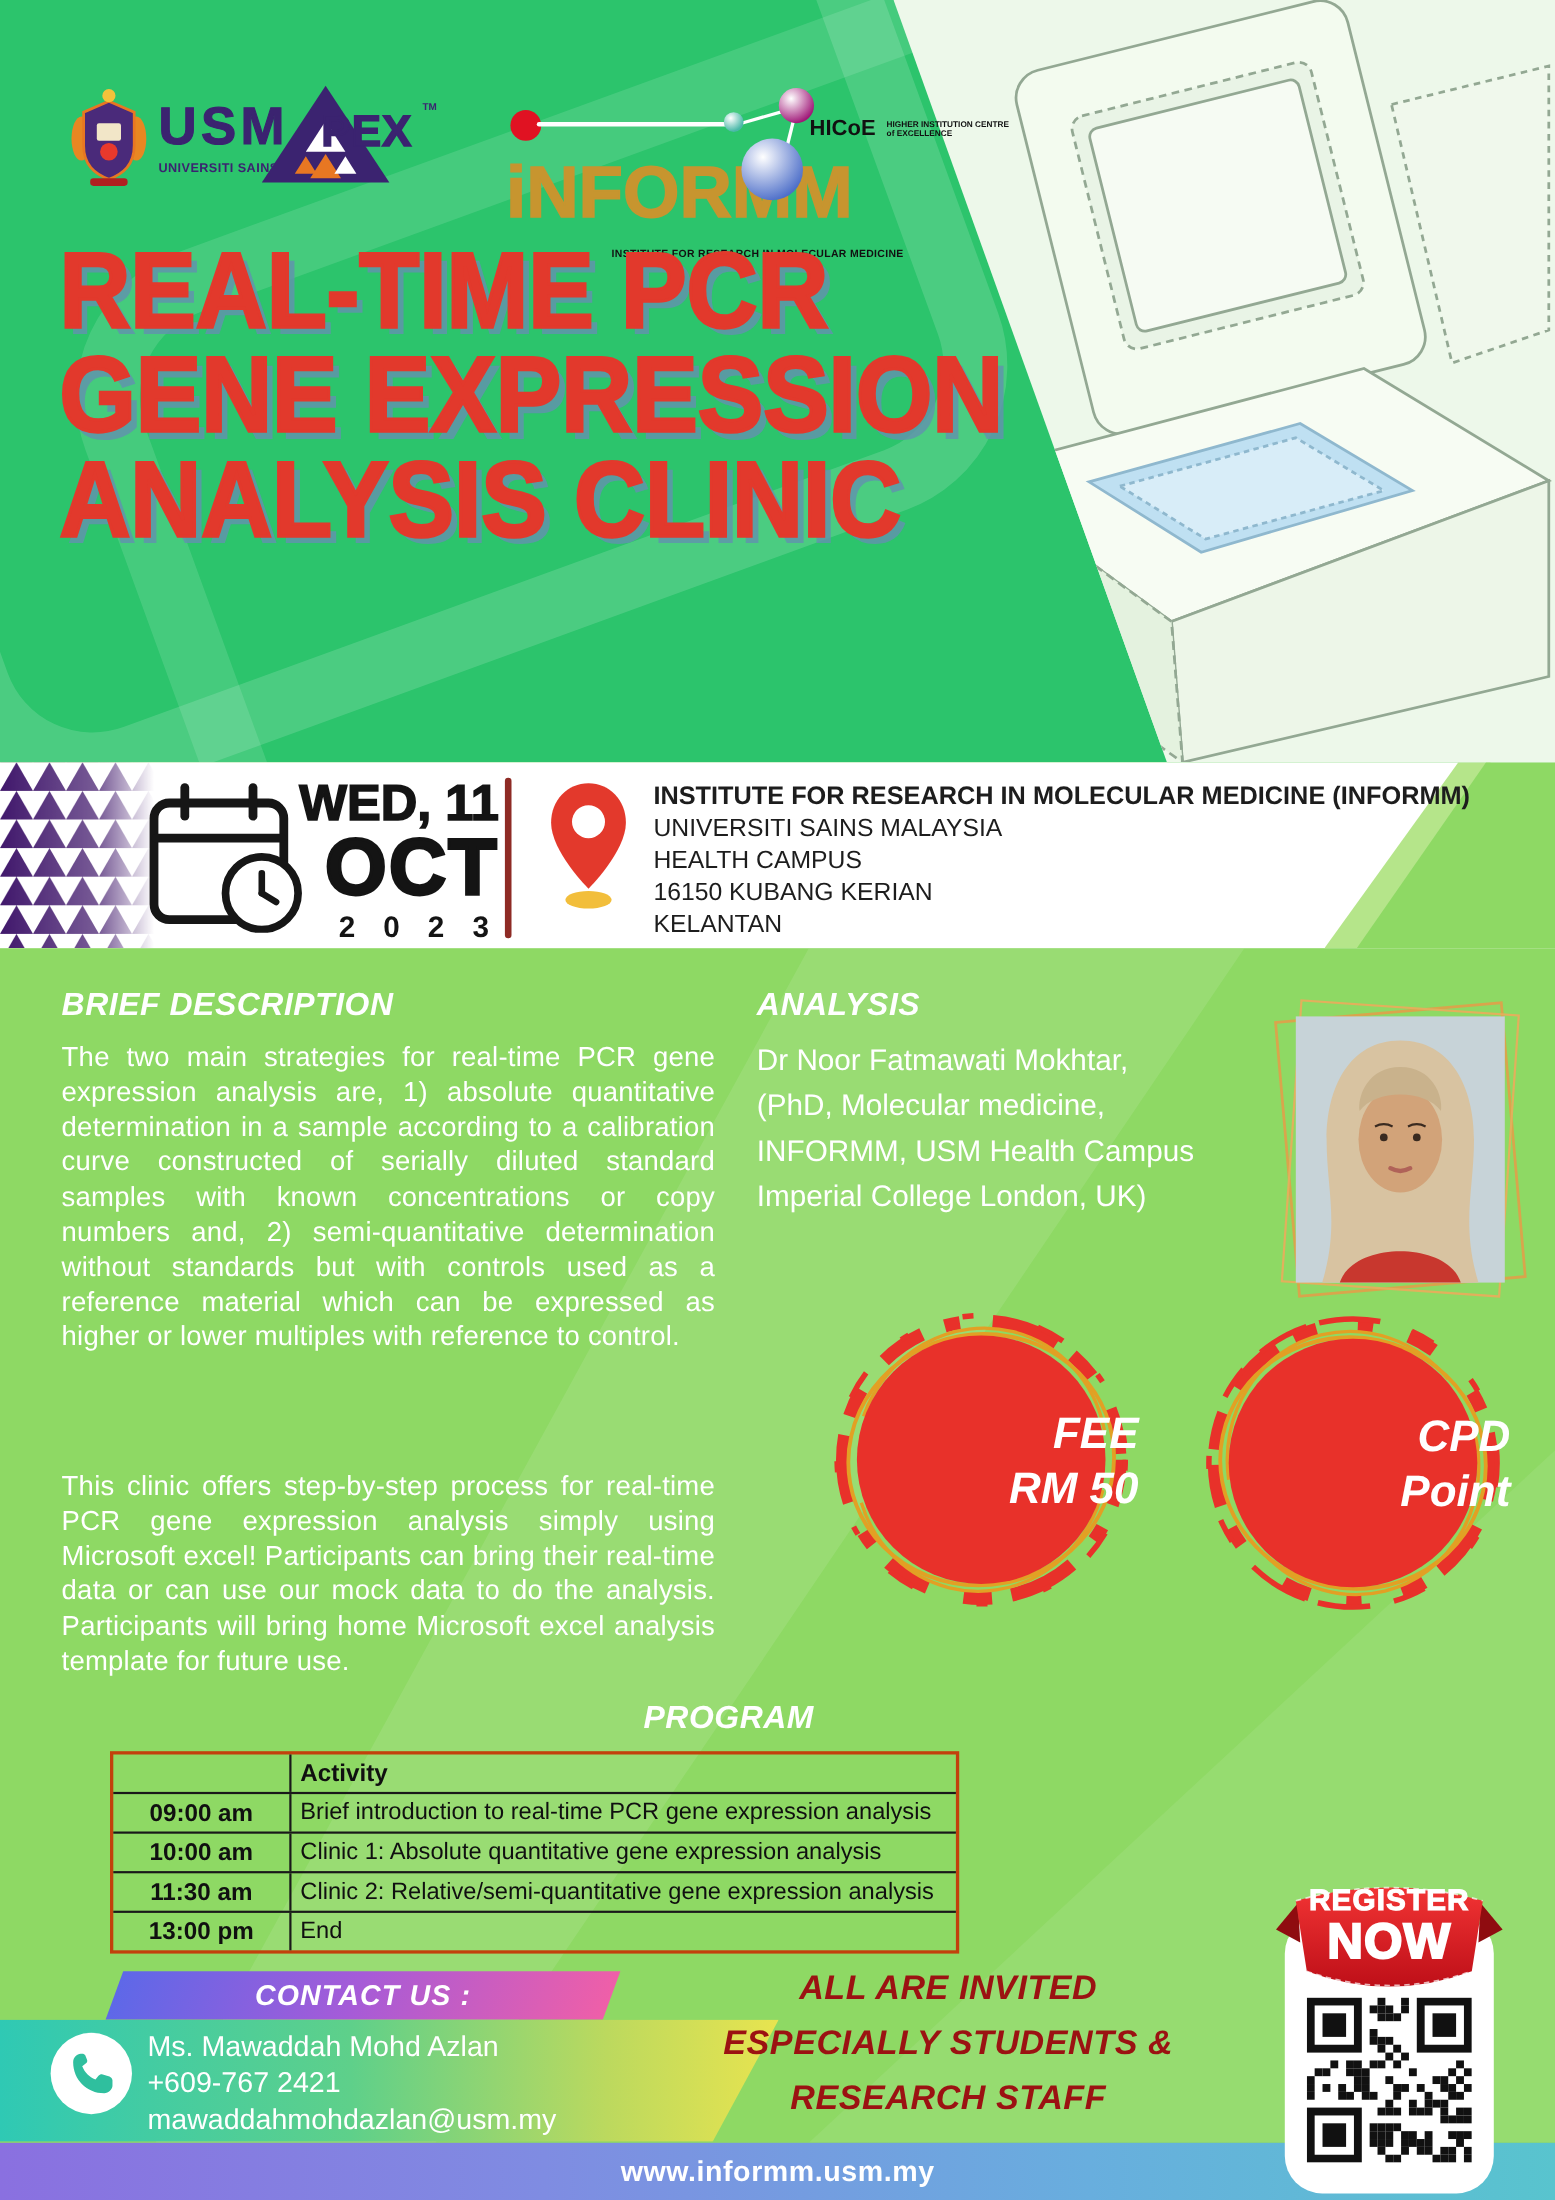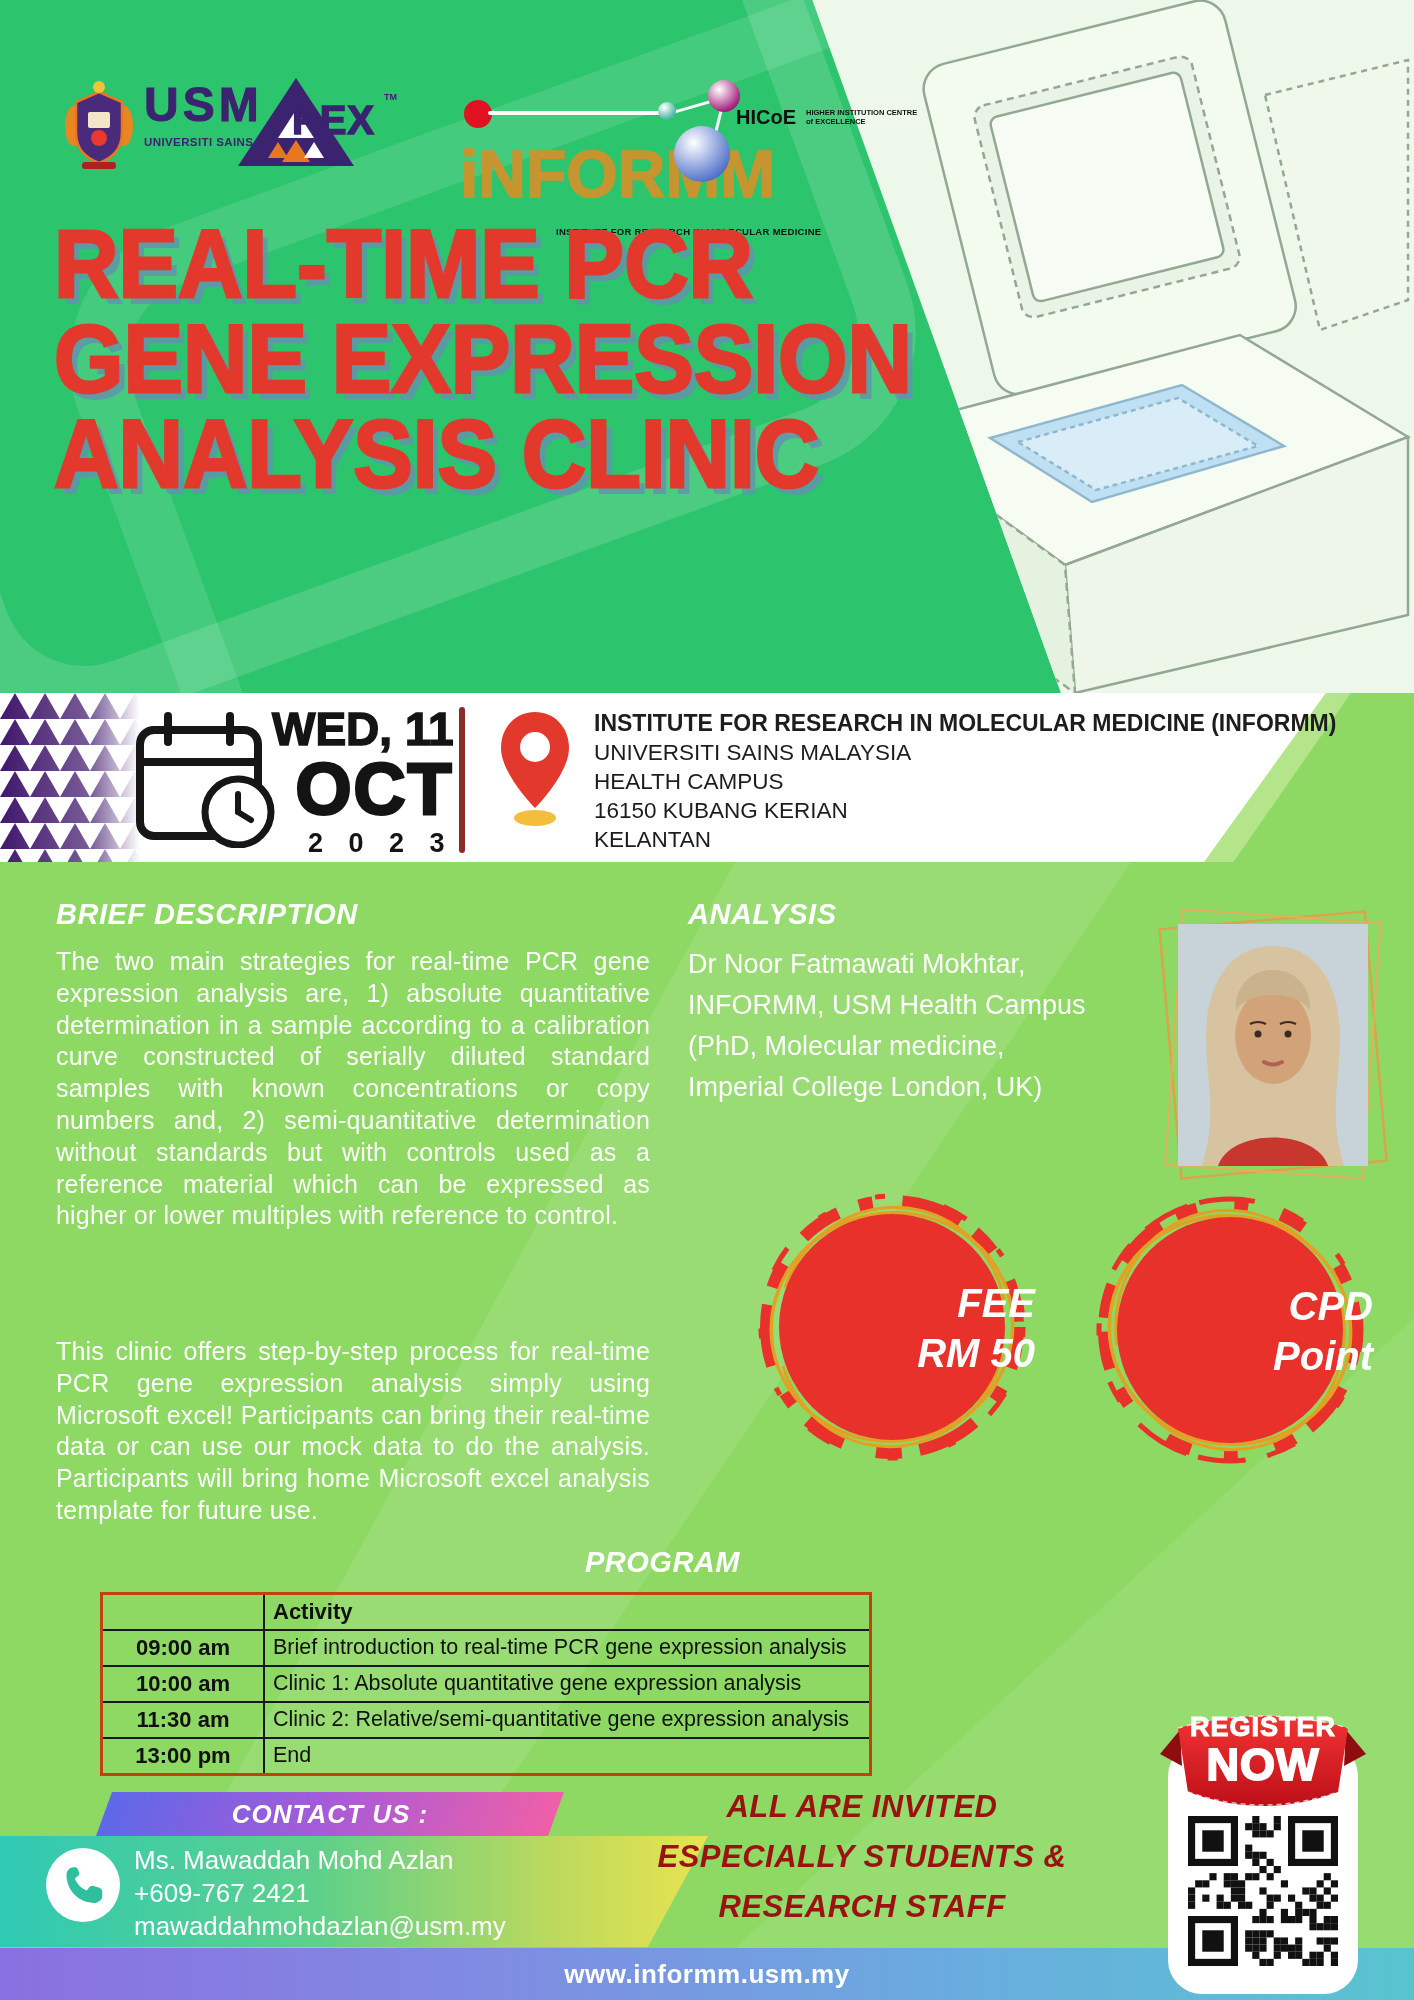--- a/index.html
+++ b/index.html
@@ -6,21 +6,21 @@
   #poster{position:relative;width:1414px;height:2000px;overflow:hidden;
     background:#8ED964;font-family:"Liberation Sans",sans-serif;}
   
   .hero{position:absolute;left:0;top:0;width:1414px;height:693px;background:#2CC46C;overflow:hidden;}
   .swoosh{position:absolute;border:58px solid rgba(255,255,255,0.15);border-radius:140px;}
   .sw1{width:900px;height:760px;left:-180px;top:-260px;transform:rotate(-20deg);}
   .sw2{width:1100px;height:860px;left:160px;top:40px;transform:rotate(-20deg);border-color:rgba(255,255,255,0.12);}
   .machine-wrap{position:absolute;right:0;top:0;width:654px;height:693px;
     clip-path:polygon(8% 0,100% 0,100% 100%,46% 100%);background:#EDF8EA;}
   
-  .usm-logo{position:absolute;left:62px;top:78px;display:flex;align-items:flex-start;}
+  .usm-logo{position:absolute;left:62px;top:78px;display:flex;align-items:center;}
   .usm-text{margin-left:8px;}
   .usm-acronym{font-size:48px;font-weight:700;color:#3B2370;letter-spacing:4px;line-height:54px;-webkit-text-stroke:1px #3B2370;}
   .usm-caption{font-size:11.5px;font-weight:700;color:#3B2370;letter-spacing:0.4px;margin-top:4px;}
   .apex-logo{position:absolute;left:238px;top:76px;width:150px;height:92px;}
   .apex-word{position:absolute;left:54px;top:22px;font-size:40px;font-weight:700;color:#3B2370;letter-spacing:1px;-webkit-text-stroke:1.5px #3B2370;}
   .apex-tm{position:absolute;left:146px;top:16px;font-size:9px;font-weight:700;color:#3B2370;}
   .informm-logo{position:absolute;left:460px;top:80px;width:390px;height:180px;}
   .inf-dot{position:absolute;left:4px;top:20px;width:28px;height:28px;border-radius:50%;background:#E01222;}
   .inf-line{position:absolute;left:28px;top:31px;width:176px;height:4px;background:#fff;border-radius:2px;}
   .ball{position:absolute;border-radius:50%;}
@@ -242,22 +242,22 @@
   <div class="wash1"></div>
   <div class="wash2"></div>
 
   <div class="sect-heading" style="left:56px;top:898px;">BRIEF DESCRIPTION</div>
   <div class="para" style="top:946px;">The two main strategies for real-time PCR gene expression analysis are, 1) absolute quantitative determination in a sample according to a calibration curve constructed of serially diluted standard samples with known concentrations or copy numbers and, 2) semi-quantitative determination without standards but with controls used as a reference material which can be expressed as higher or lower multiples with reference to control.</div>
   <div class="para" style="top:1336px;">This clinic offers step-by-step process for real-time PCR gene expression analysis simply using Microsoft excel! Participants can bring their real-time data or can use our mock data to do the analysis. Participants will bring home Microsoft excel analysis template for future use.</div>
 
   <div class="sect-heading" style="left:688px;top:898px;">ANALYSIS</div>
   <div class="speaker-lines">
     <div>Dr Noor Fatmawati Mokhtar,</div>
+    <div>(PhD, Molecular medicine,</div>
     <div>INFORMM, USM Health Campus</div>
-    <div>(PhD, Molecular medicine,</div>
     <div>Imperial College London, UK)</div>
   </div>
 
   <svg class="photo" width="250" height="306" viewBox="0 0 250 306">
     <g transform="rotate(-5 125 150)">
         <rect x="22" y="26" width="206" height="250" fill="none" stroke="#D9A54C" stroke-width="2.5"></rect>
       </g>
     <g transform="rotate(4 125 150)">
         <rect x="26" y="22" width="198" height="256" fill="none" stroke="#E2B05C" stroke-width="2"></rect>
       </g>

